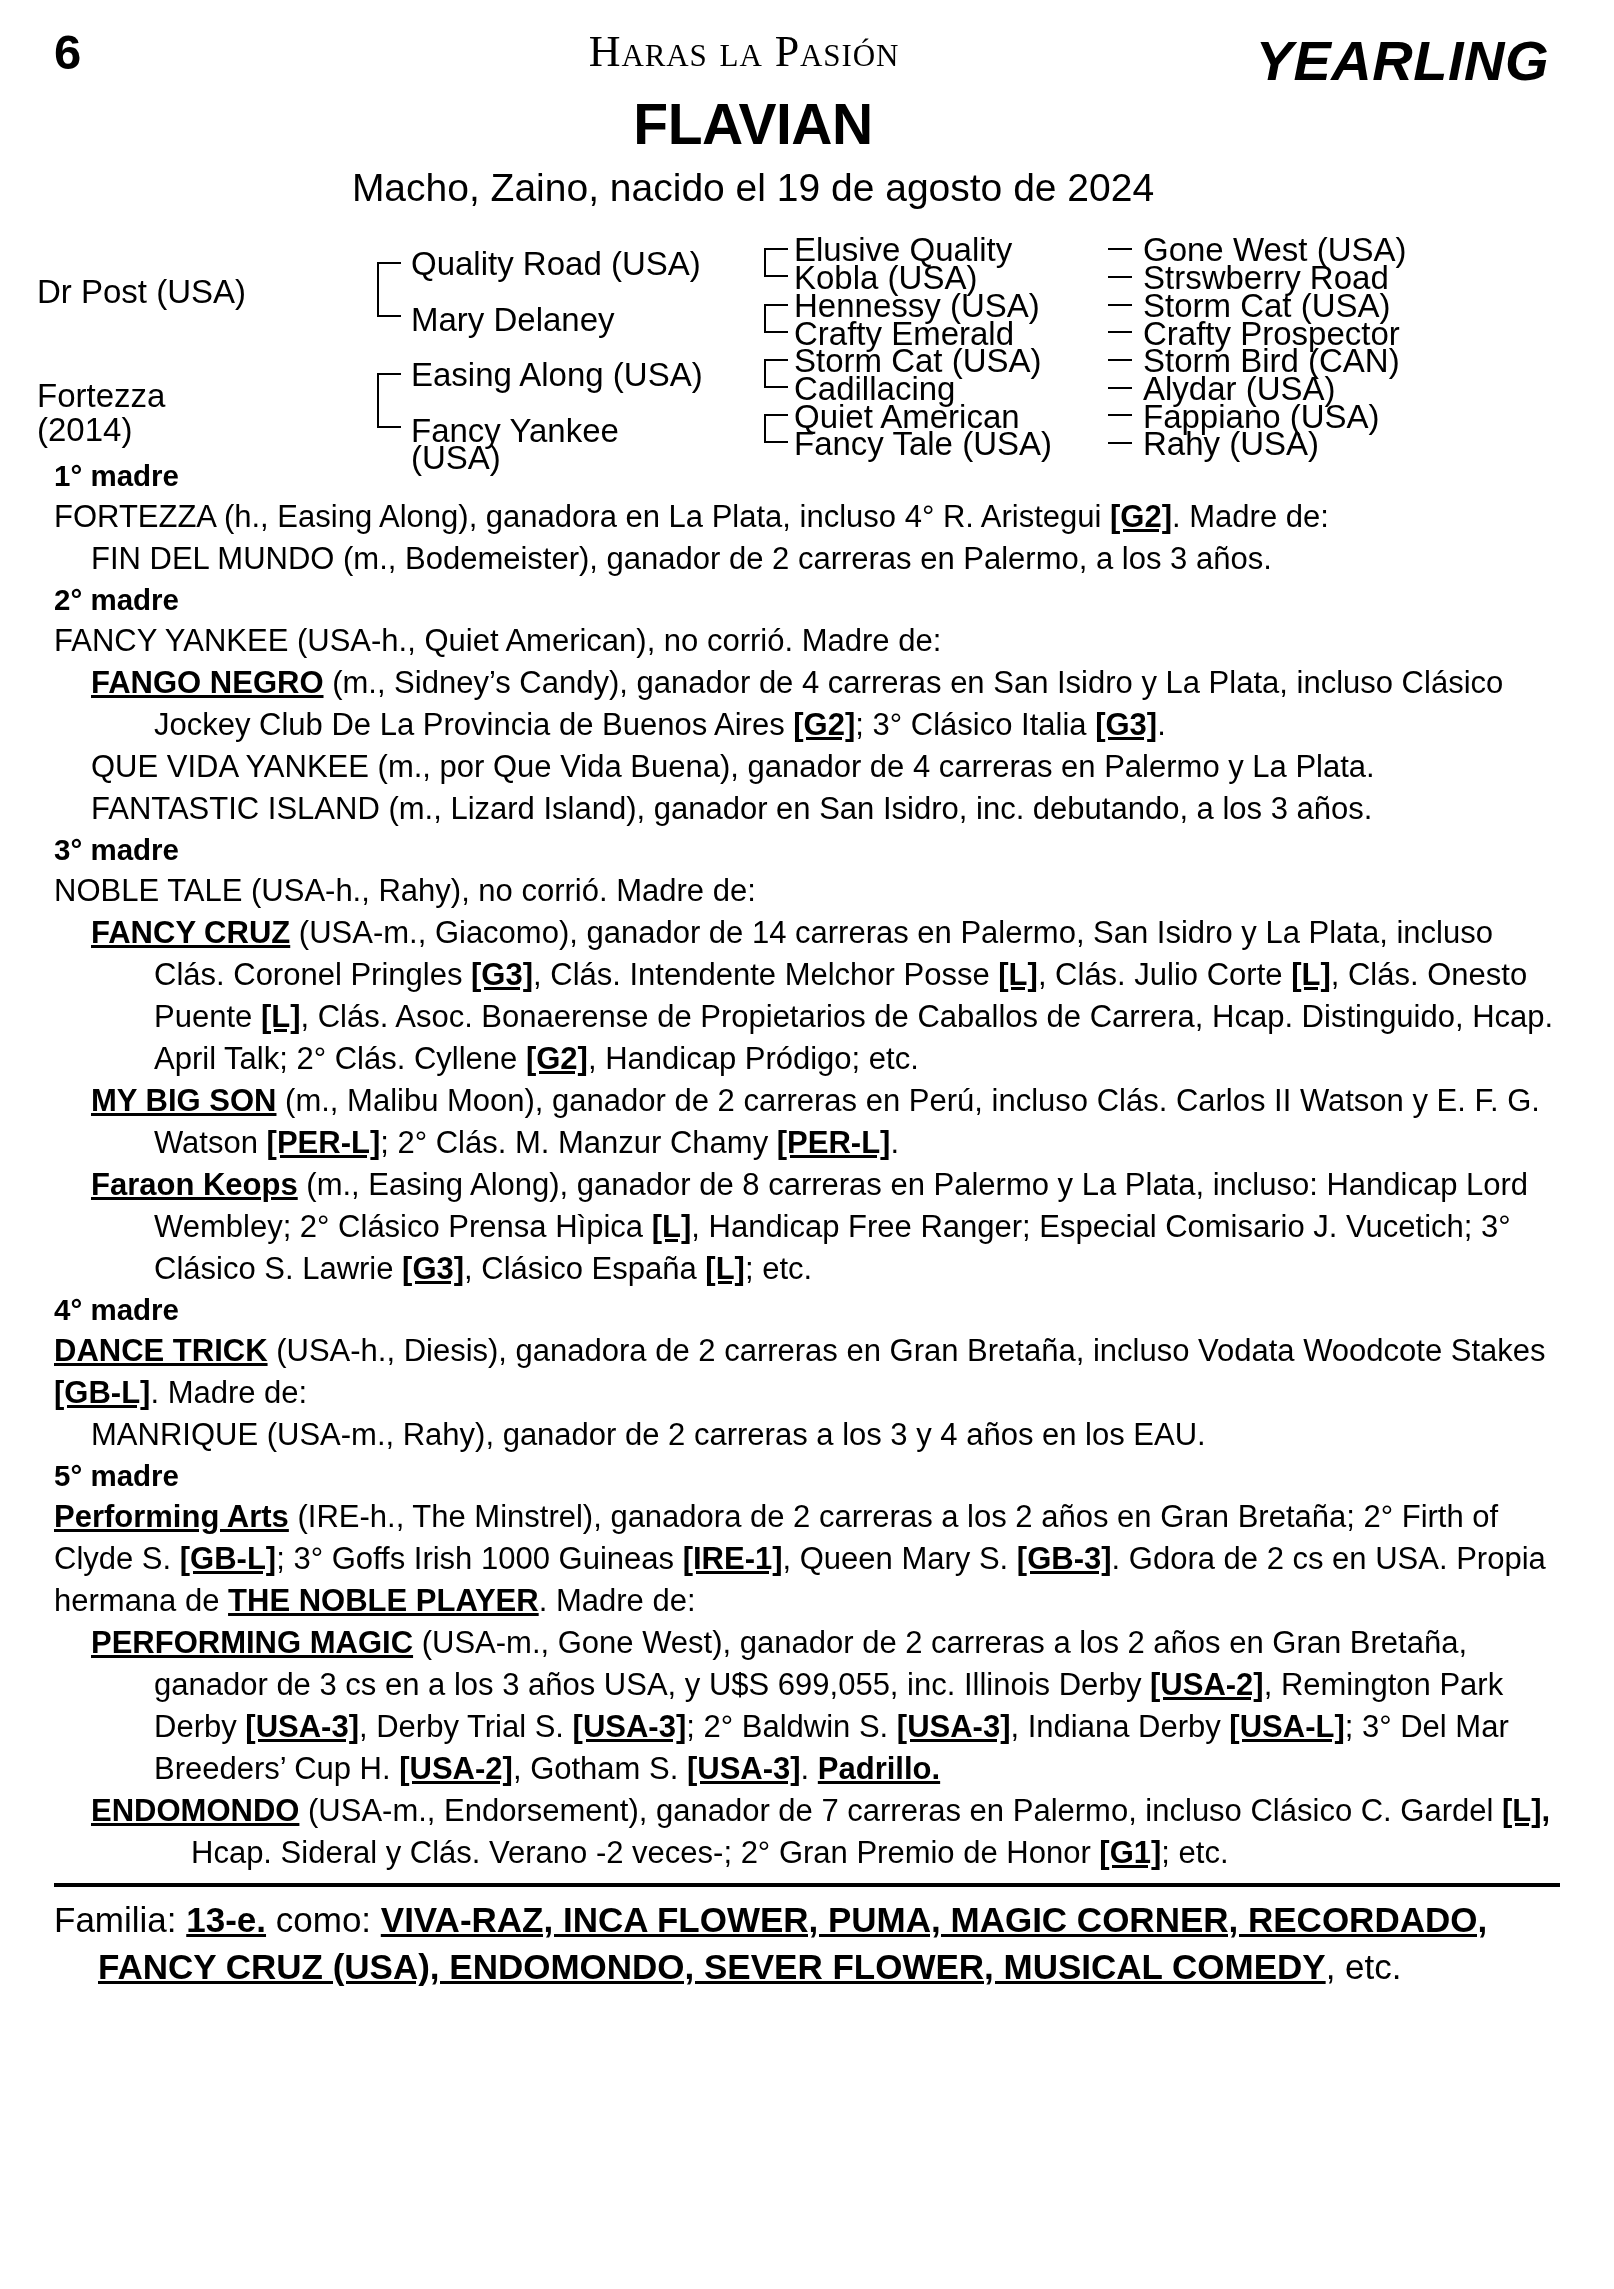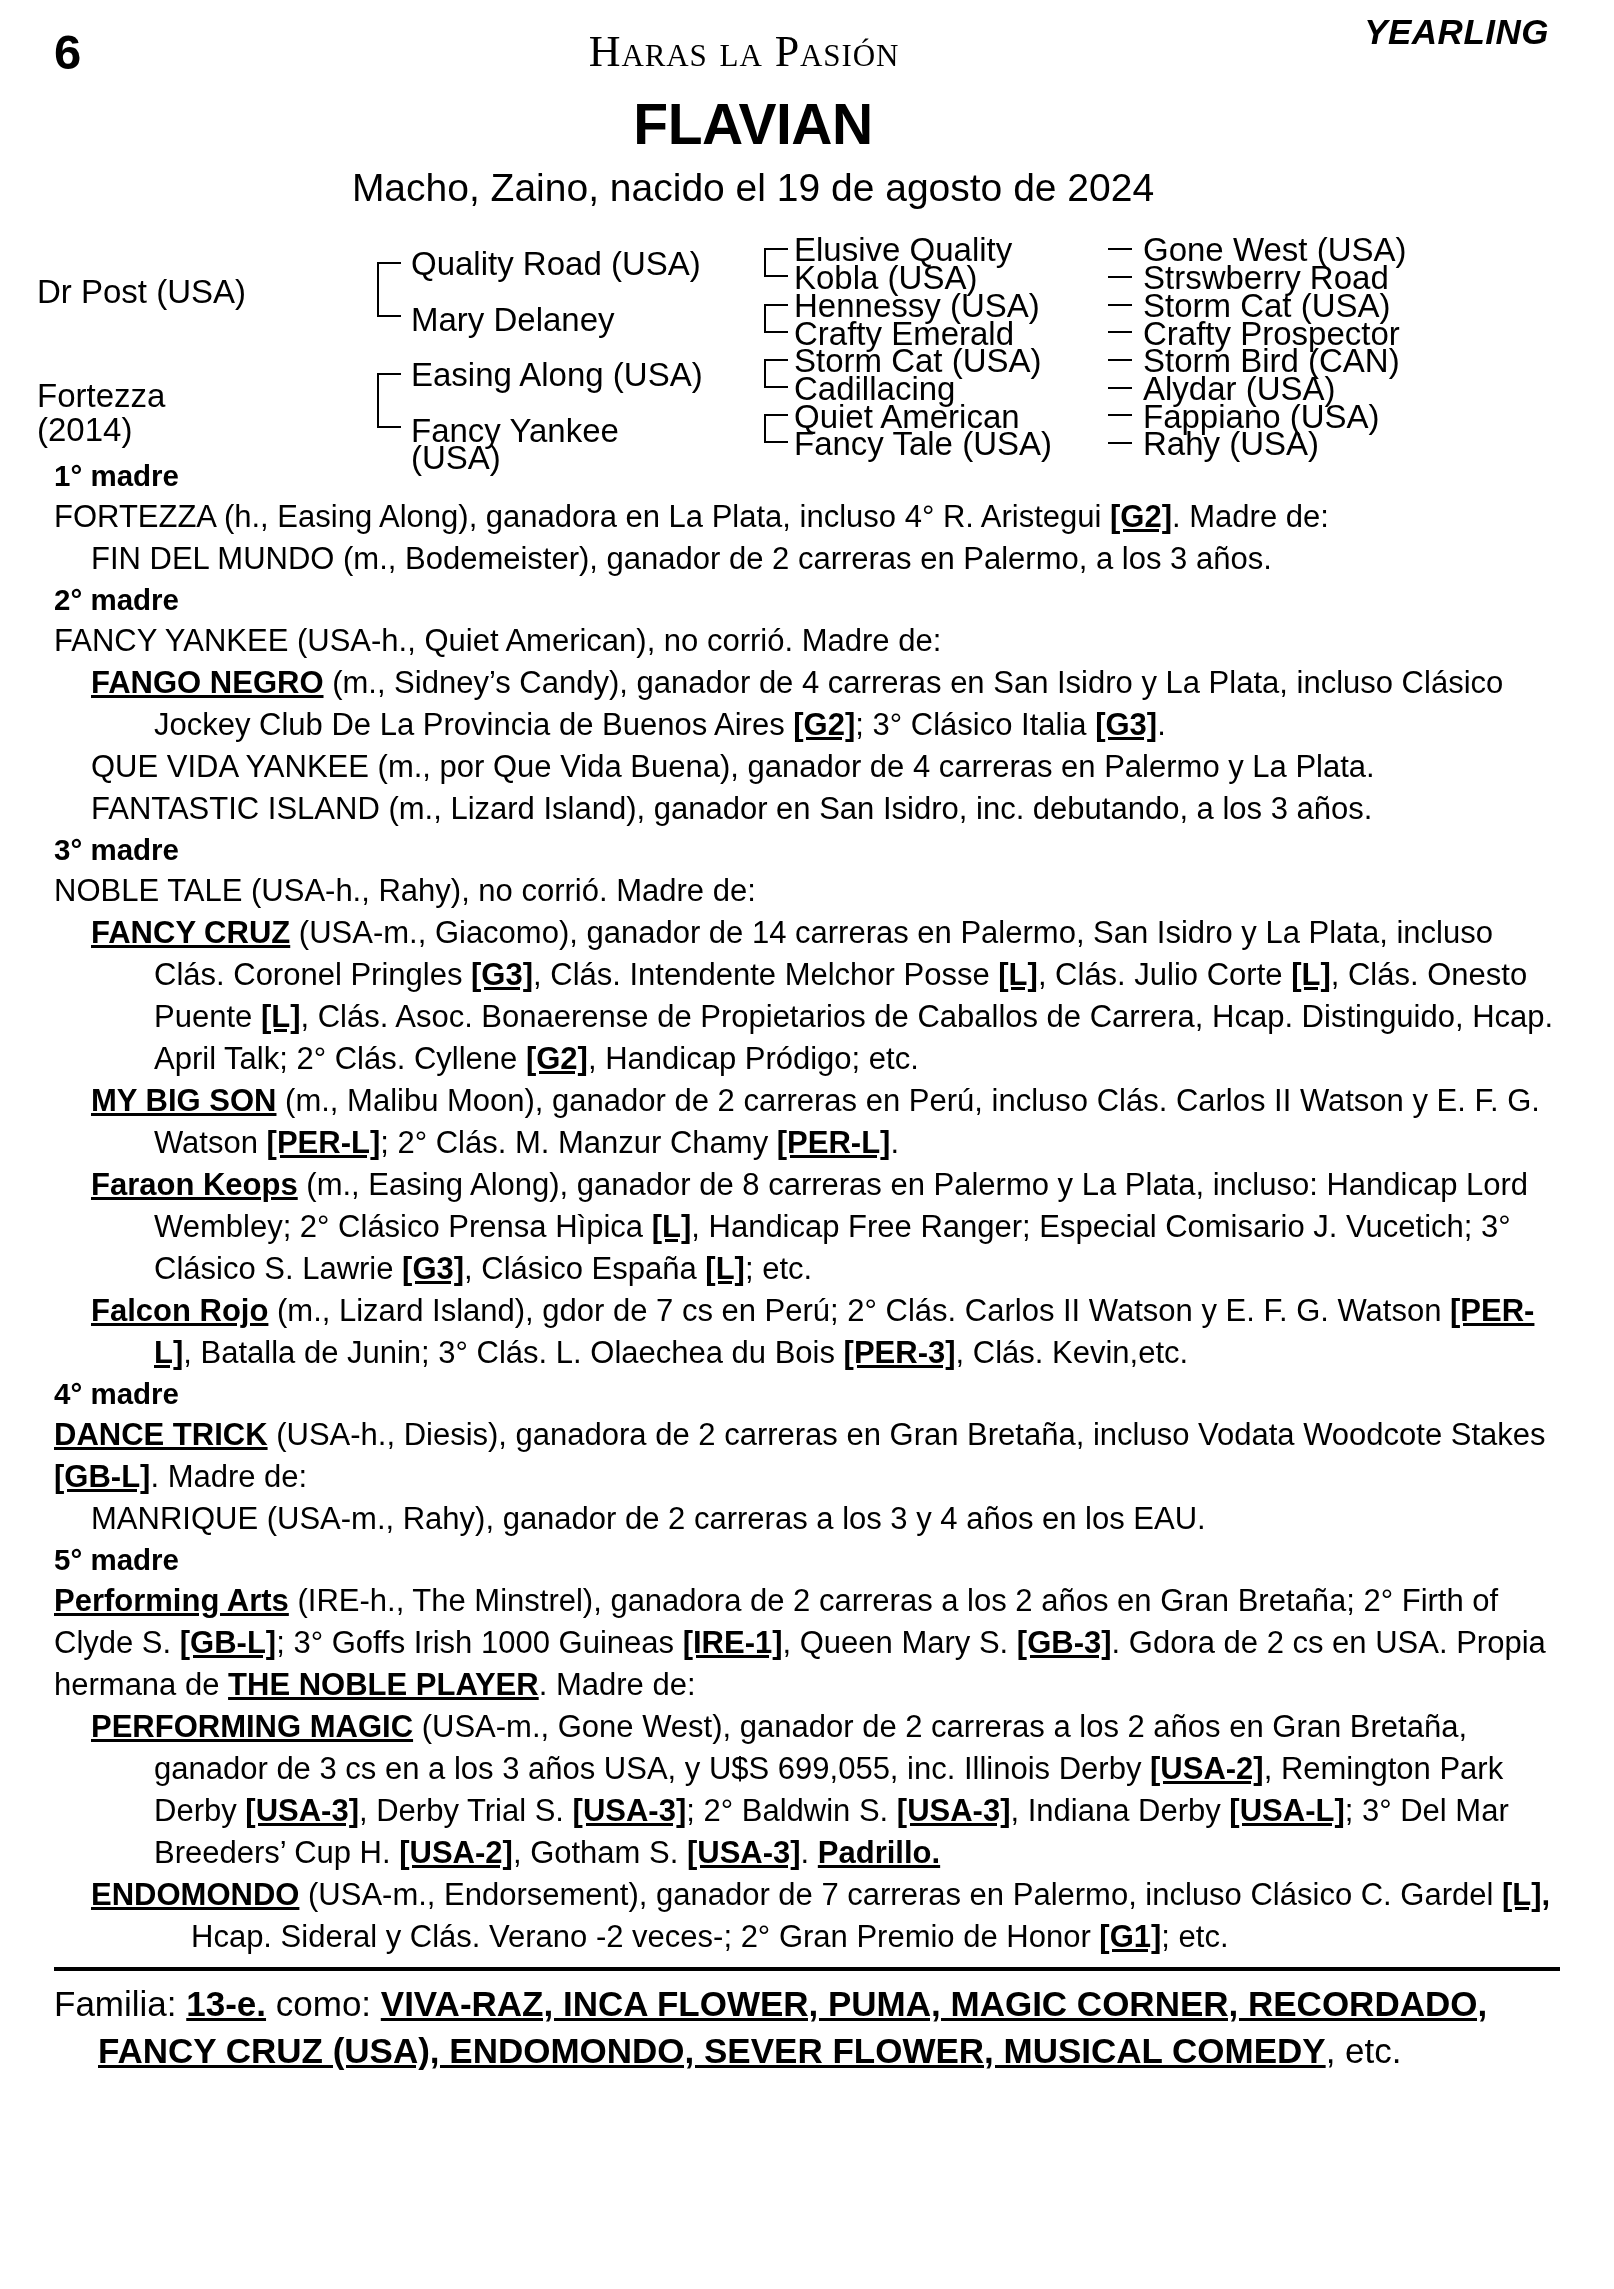--- a/index.html
+++ b/index.html
@@ -44,22 +44,22 @@
     text-align: center;
     font-family: "Liberation Serif", serif;
     font-size: 44px;
     font-variant: small-caps;
     letter-spacing: 0.9px;
     transform: translateX(-63px);
   }
   .sale-type {
     position: absolute;
     right: 11px;
-    top: 12px;
-    font-size: 35px;
+    top: 28px;
+    font-size: 56px;
     font-style: italic;
     font-weight: bold;
     letter-spacing: 0.5px;
   }
 
   
   .horse-name {
     text-align: center;
     font-size: 57px;
     font-weight: bold;
@@ -196,21 +196,20 @@
       <div class="gen-head">2° madre</div>
       <div class="para lvl1">FANCY YANKEE (USA-h., Quiet American), no corrió. Madre de:</div>
       <div class="para lvl3"><b>FANGO NEGRO</b> (m., Sidney’s Candy), ganador de 4 carreras en San Isidro y La Plata, incluso Clásico Jockey Club De La Provincia de Buenos Aires <b>[G2]</b>; 3° Clásico Italia <b>[G3]</b>.</div>
       <div class="para lvl2">QUE VIDA YANKEE (m., por Que Vida Buena), ganador de 4 carreras en Palermo y La Plata.</div>
       <div class="para lvl2">FANTASTIC ISLAND (m., Lizard Island), ganador en San Isidro, inc. debutando, a los 3 años.</div>
       <div class="gen-head">3° madre</div>
       <div class="para lvl1">NOBLE TALE (USA-h., Rahy), no corrió. Madre de:</div>
       <div class="para lvl3"><b>FANCY CRUZ</b> (USA-m., Giacomo), ganador de 14 carreras en Palermo, San Isidro y La Plata, incluso Clás. Coronel Pringles <b>[G3]</b>, Clás. Intendente Melchor Posse <b>[L]</b>, Clás. Julio Corte <b>[L]</b>, Clás. Onesto Puente <b>[L]</b>, Clás. Asoc. Bonaerense de Propietarios de Caballos de Carrera, Hcap. Distinguido, Hcap. April Talk; 2° Clás. Cyllene <b>[G2]</b>, Handicap Pródigo; etc.</div>
       <div class="para lvl3"><b>MY BIG SON</b> (m., Malibu Moon), ganador de 2 carreras en Perú, incluso Clás. Carlos II Watson y E. F. G. Watson <b>[PER-L]</b>; 2° Clás. M. Manzur Chamy <b>[PER-L]</b>.</div>
       <div class="para lvl3"><b>Faraon Keops</b> (m., Easing Along), ganador de 8 carreras en Palermo y La Plata, incluso: Handicap Lord Wembley; 2° Clásico Prensa Hìpica <b>[L]</b>, Handicap Free Ranger; Especial Comisario J. Vucetich; 3° Clásico S. Lawrie <b>[G3]</b>, Clásico España <b>[L]</b>; etc.</div>
-      <div class="para lvl3"><b>Falcon Rojo</b> (m., Lizard Island), gdor de 7 cs en Perú; 2° Clás. Carlos II Watson y E. F. G. Watson <b>[PER-L]</b>, Batalla de Junin; 3° Clás. L. Olaechea du Bois <b>[PER-3]</b>, Clás. Kevin,etc.</div>
       <div class="gen-head">4° madre</div>
       <div class="para lvl1"><b>DANCE TRICK</b> (USA-h., Diesis), ganadora de 2 carreras en Gran Bretaña, incluso Vodata Woodcote Stakes <b>[GB-L]</b>. Madre de:</div>
       <div class="para lvl2">MANRIQUE (USA-m., Rahy), ganador de 2 carreras a los 3 y 4 años en los EAU.</div>
       <div class="gen-head">5° madre</div>
       <div class="para lvl1"><b>Performing Arts</b> (IRE-h., The Minstrel), ganadora de 2 carreras a los 2 años en Gran Bretaña; 2° Firth of Clyde S. <b>[GB-L]</b>; 3° Goffs Irish 1000 Guineas <b>[IRE-1]</b>, Queen Mary S. <b>[GB-3]</b>. Gdora de 2 cs en USA. Propia hermana de <b>THE NOBLE PLAYER</b>. Madre de:</div>
       <div class="para lvl3"><b>PERFORMING MAGIC</b> (USA-m., Gone West), ganador de 2 carreras a los 2 años en Gran Bretaña, ganador de 3 cs en a los 3 años USA, y U$S 699,055, inc. Illinois Derby <b>[USA-2]</b>, Remington Park Derby <b>[USA-3]</b>, Derby Trial S. <b>[USA-3]</b>; 2° Baldwin S. <b>[USA-3]</b>, Indiana Derby <b>[USA-L]</b>; 3° Del Mar Breeders’ Cup H. <b>[USA-2]</b>, Gotham S. <b>[USA-3]</b>. <b>Padrillo.</b></div>
       <div class="para lvl4"><b>ENDOMONDO</b> (USA-m., Endorsement), ganador de 7 carreras en Palermo, incluso Clásico C. Gardel <b>[L],</b> Hcap. Sideral y Clás. Verano -2 veces-; 2° Gran Premio de Honor <b>[G1]</b>; etc.</div>
     </div>
 
   <hr class="rule">

